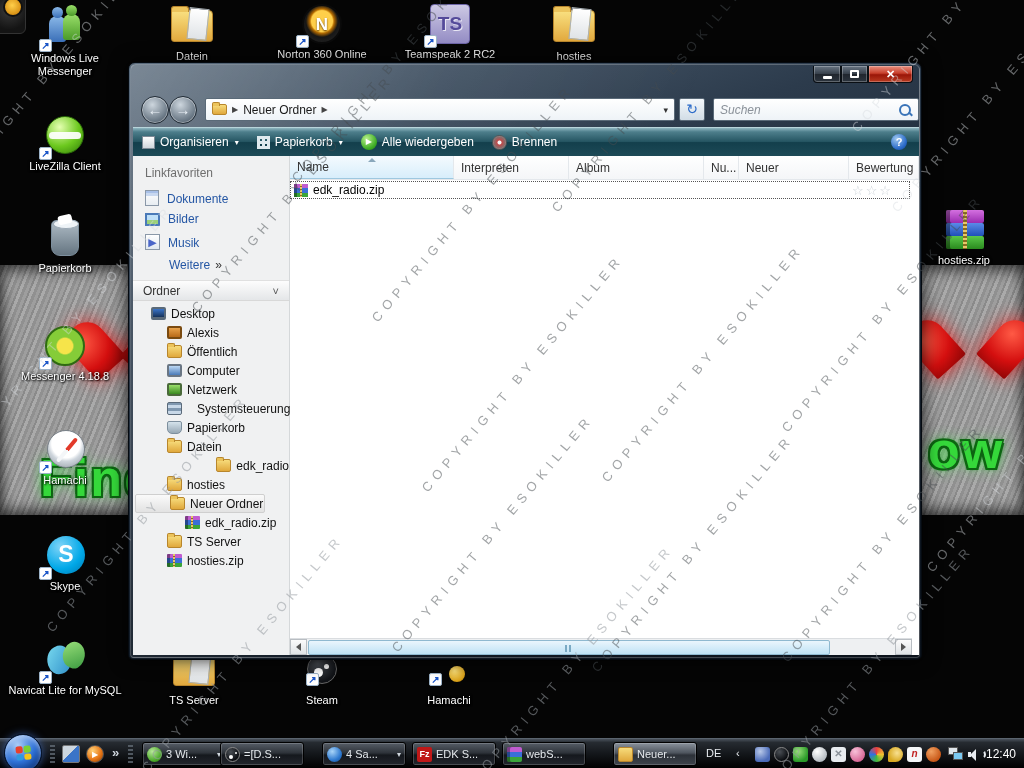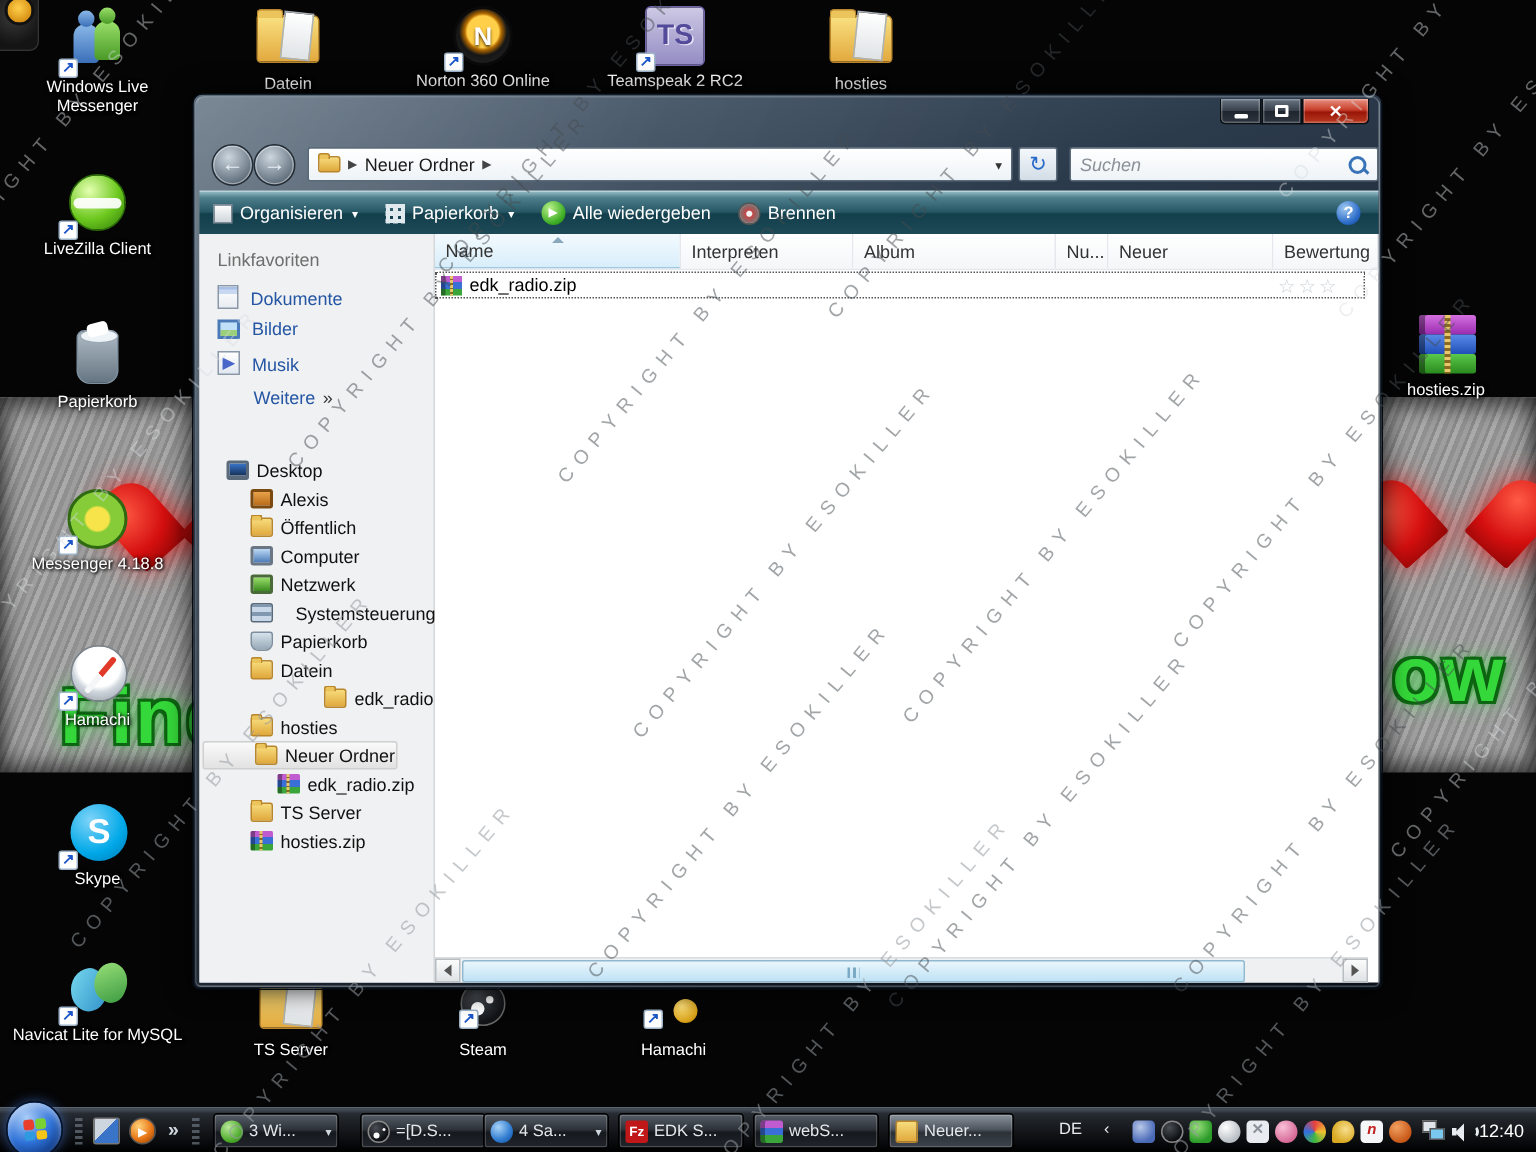--- a/index.html
+++ b/index.html
@@ -218,21 +218,21 @@
     background:repeating-linear-gradient(0deg, #6a747e 0 2px, transparent 2px 4px); opacity:.7; }
   .ql { position:absolute; top:6px; width:18px; height:18px; cursor:pointer; }
   .ql.showdesk { background:linear-gradient(135deg,#cdd6de 0 45%, #3a74c8 45%); border:1px solid #777; border-radius:2px; }
   .ql.wmp { border-radius:50%; background:radial-gradient(circle at 35% 30%, #ffd27a, #e87818 55%, #8a3c00); border:1px solid #555;
     color:#fff; font-size:8px; text-align:center; line-height:17px; }
   .ql-more { position:absolute; top:6px; color:#cfd6dd; font-size:13px; font-weight:bold; cursor:pointer; }
   .task { position:absolute; top:3px; height:24px; width:84px; border-radius:3px; border:1px solid #000; cursor:pointer;
     background:linear-gradient(#565d66 0%,#2e333a 45%,#15181d 55%,#22262c 100%);
     box-shadow:inset 0 0 0 1px rgba(255,255,255,.18); display:flex; align-items:center; gap:4px; padding:0 4px;
     color:#e4e8ec; font-size:11px; white-space:nowrap; }
-  .task.active { background:linear-gradient(#8a929c 0%,#4e555e 45%,#2c3138 55%,#3e444c 100%); }
+  .task.active { background:linear-gradient(#8a929c 0%,#4e555e 45%,#2c3138 55%,#3e444c 100%);margin-left:21px; }
   .task .dd { margin-left:auto; font-size:8px; color:#cfd6dd; }
   .tico { width:15px; height:15px; flex:0 0 auto; border-radius:2px; }
   .tico.msn { border-radius:50%; background:radial-gradient(circle at 35% 30%, #b8e89a, #4aa828 65%, #2a7a10); }
   .tico.steam { border-radius:50%; background:radial-gradient(circle at 35% 30%, #4a4f55, #0c0e12 70%); border:1px solid #888; position:relative; }
   .tico.steam::after { content:''; position:absolute; left:3px; top:7px; width:4px; height:4px; border-radius:50%; background:#fff; box-shadow:5px -4px 0 -1px #fff; }
   .tico.globe { border-radius:50%; background:radial-gradient(circle at 35% 30%, #a8d4f8, #2f7ad0 60%, #104a90); }
   .tico.fz { background:#c01818; color:#fff; font-size:9px; font-weight:bold; text-align:center; line-height:15px; }
   .tico.rar { background:linear-gradient(#c05cd0 0 33%, #3a6fd8 33% 66%, #3aa53a 66% 100%); box-shadow:inset 3px 0 0 rgba(0,0,0,.35); }
   .tico.fold { background:linear-gradient(#f7dc7c,#e0a83c); border:1px solid #b8862c; }
   .tray-txt { position:absolute; top:8px; color:#e8ecf0; font-size:11px; cursor:pointer; }
@@ -435,20 +435,24 @@
           <span>Bilder</span>
         </div>
         <div class="fav" style="top:78px;">
           <span class="ic-mus">▶</span>
           <span>Musik</span>
         </div>
         <div class="fav-more" style="top:102px;">
           <span>Weitere</span>
           <span style="color:#333;">»</span>
         </div>
+        <div class="ordner-bar">
+          <span>Ordner</span>
+          <span class="chev">˅</span>
+        </div>
         <div class="tree">
           <div class="trow" style="padding-left:18px;">
               <span class="ti monitor"></span>
               <span>Desktop</span>
             </div>
           <div class="trow" style="padding-left:34px;">
               <span class="ti user"></span>
               <span>Alexis</span>
             </div>
           <div class="trow" style="padding-left:34px;text-align:right;">
@@ -555,21 +559,21 @@
     <div class="ql showdesk" style="left:62px;"></div>
     <div class="ql wmp" style="left:86px;">▶</div>
     <div class="ql-more" style="left:112px;">»</div>
     <div class="grip" style="left:128px;"></div>
 
     <div class="task" style="left:142px;">
       <span class="tico msn"></span>
       <span>3 Wi...</span>
       <span class="dd">▾</span>
     </div>
-    <div class="task" style="left:240px;">
+    <div class="task" style="left:220px;">
       <span class="tico steam"></span>
       <span>=[D.S...</span>
     </div>
     <div class="task" style="left:322px;">
       <span class="tico globe"></span>
       <span>4 Sa...</span>
       <span class="dd">▾</span>
     </div>
     <div class="task" style="left:412px;">
       <span class="tico fz">Fz</span>

